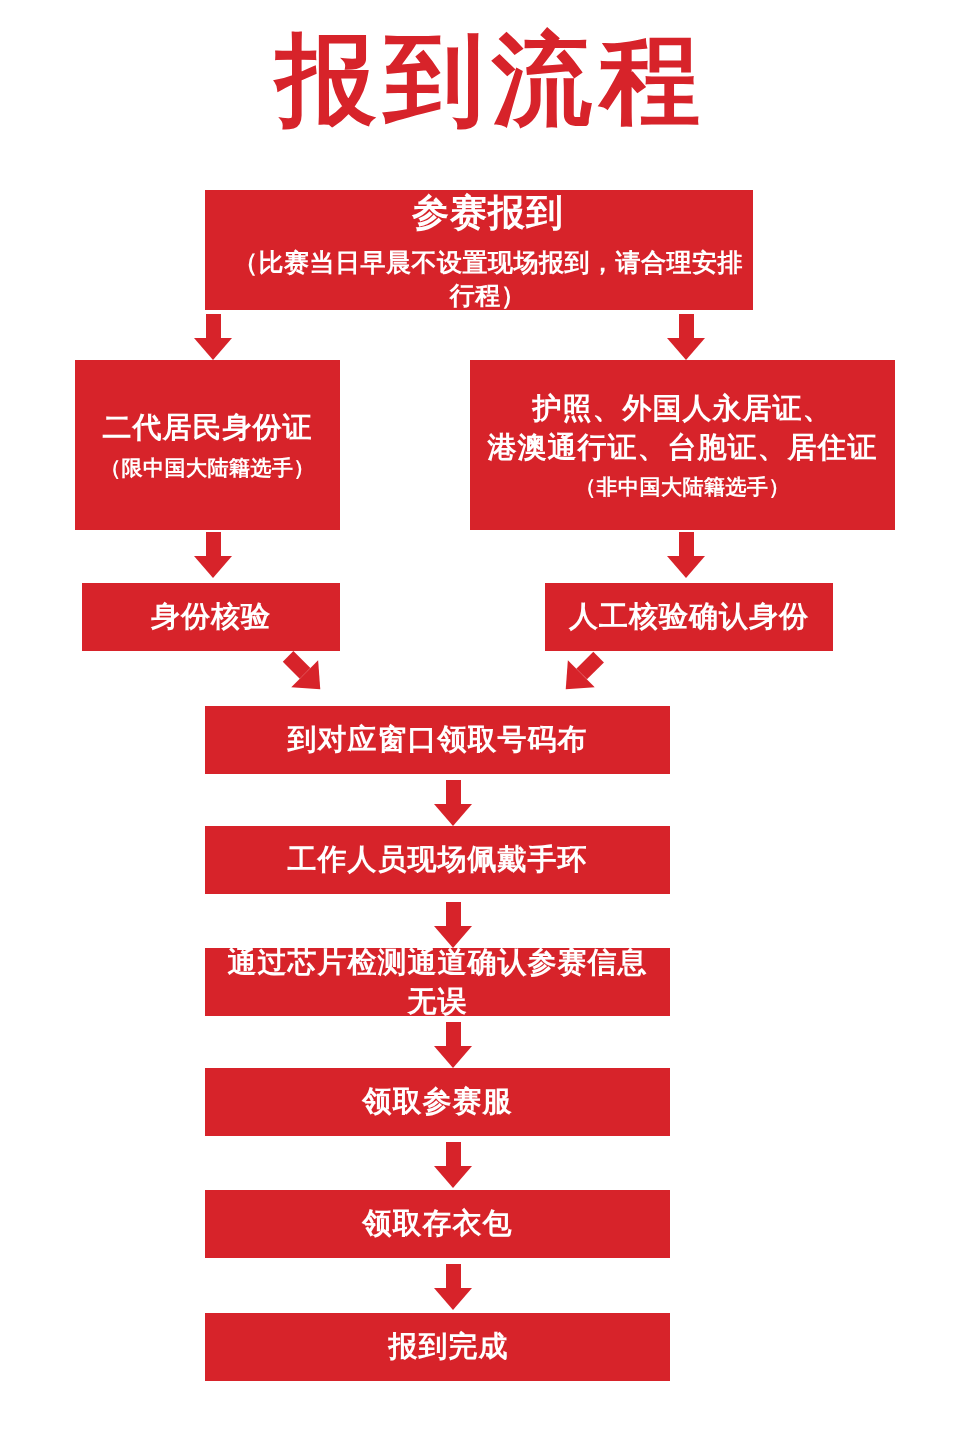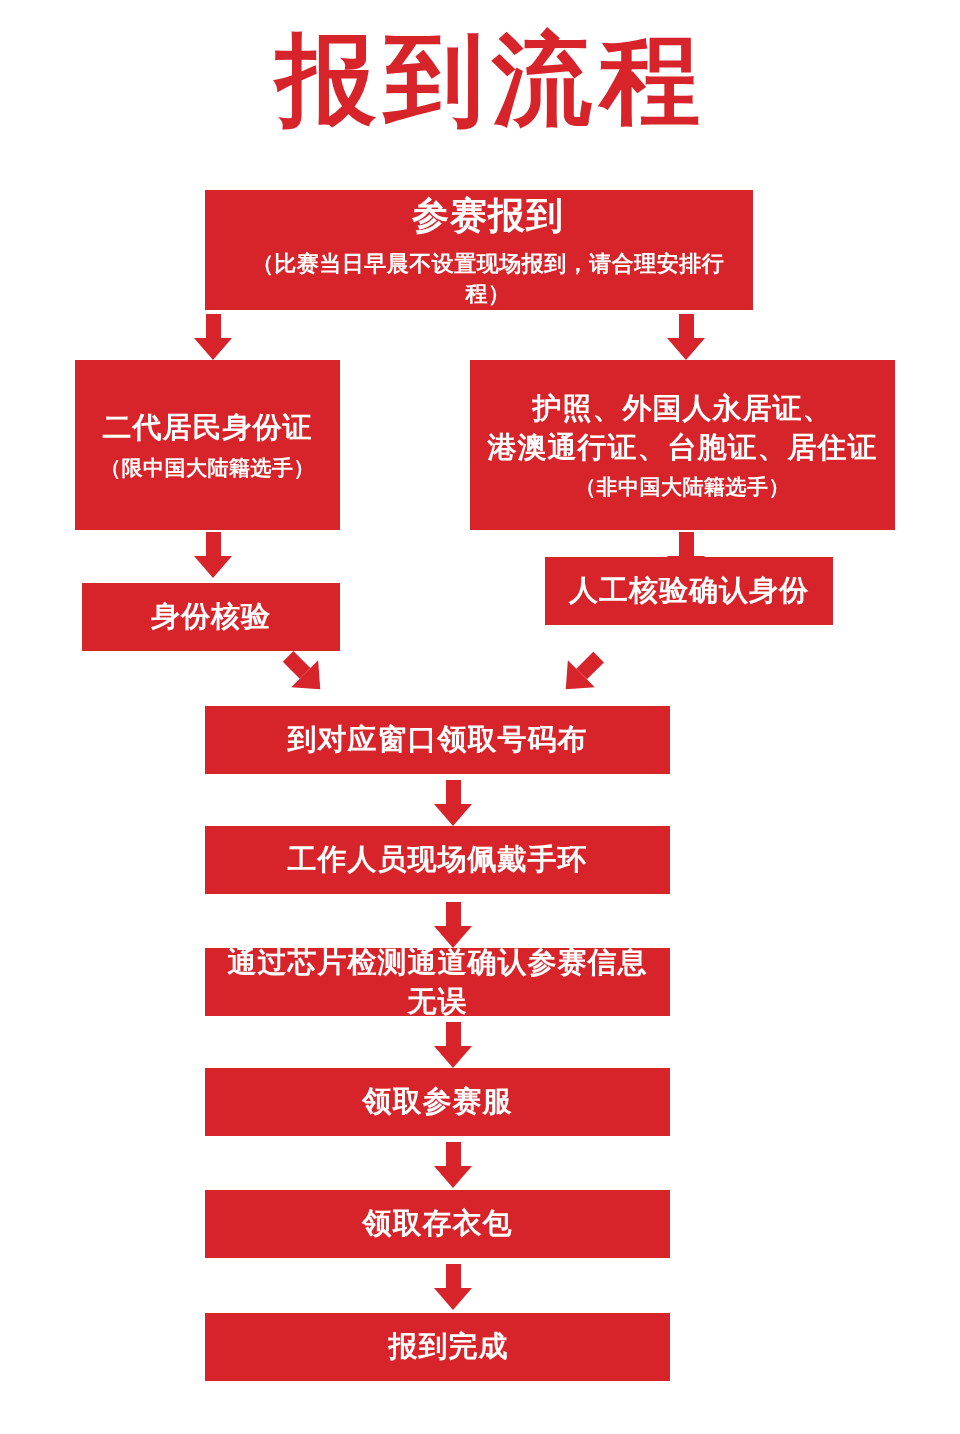--- a/index.html
+++ b/index.html
@@ -46,28 +46,28 @@
     letter-spacing: 1px;
   }
   .box-title.xl { font-size: 37px; }
   .box-title.md { font-size: 29px; }
   .box-subtitle {
     font-weight: 600;
     font-size: 21px;
     margin-top: 6px;
     letter-spacing: 0.5px;
   }
-  .box-subtitle.lg { font-size: 22px; margin-top: 8px; }
+  .box-subtitle.lg { font-size: 25px; margin-top: 8px; }
 
   
   .start-box       { left: 205px; top: 190px;  width: 548px; height: 120px; padding-left: 28px; }
   .left-id-box     { left: 75px;  top: 360px;  width: 265px; height: 170px; }
   .right-id-box    { left: 470px; top: 360px;  width: 425px; height: 170px; }
   .left-verify-box { left: 82px;  top: 583px;  width: 258px; height: 68px; }
-  .right-verify-box{ left: 545px; top: 557px;  width: 288px; height: 68px; }
+  .right-verify-box{ left: 545px; top: 583px;  width: 288px; height: 68px; }
   .step            { left: 205px; width: 465px; height: 68px; }
 
   
   .arrow {
     position: absolute;
     width: 38px;
     height: 46px;
     display: flex;
     flex-direction: column;
     align-items: center;

